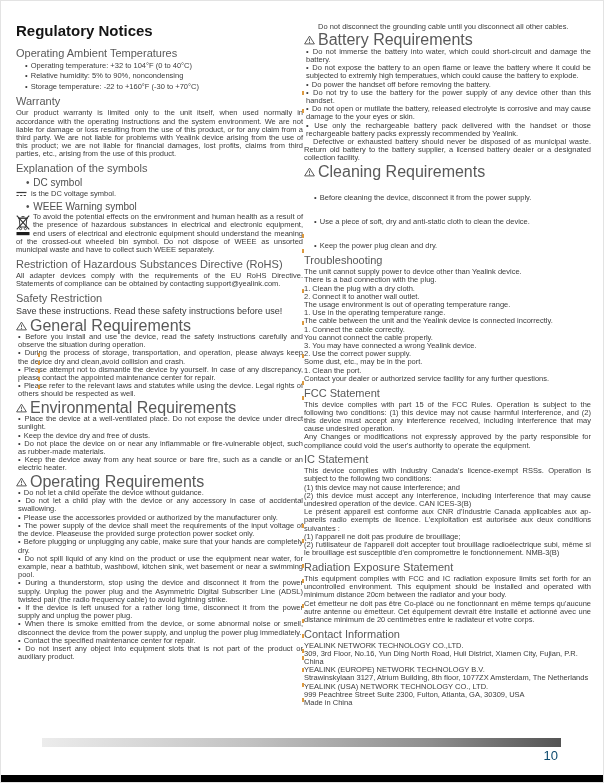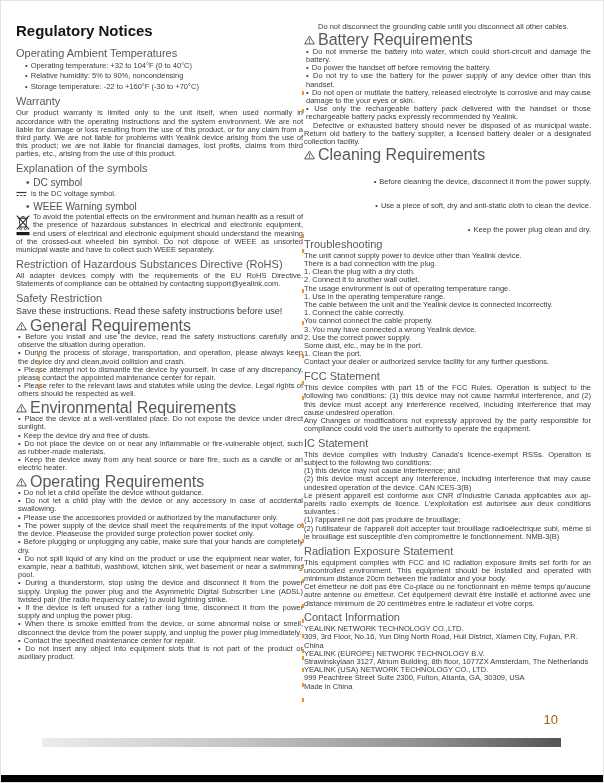--- a/index.html
+++ b/index.html
@@ -16,30 +16,30 @@
   .t-title{font-size:15px;font-weight:700;color:#141414;line-height:19px;margin-bottom:7px;text-align:left;}
   .t-h1{font-size:11px;color:#595959;line-height:12.5px;margin-top:3.5px;margin-bottom:1.5px;text-align:left;}
   .t-h2{font-size:16px;color:#595959;line-height:12.5px;margin-top:3px;margin-bottom:1px;text-align:left;display:flex;align-items:center;gap:3px;}
   .t-sb{line-height:10.3px;padding-left:9px;text-align:left;}
   .t-bl{font-size:10px;color:#4f4f4f;line-height:11px;padding-left:10px;margin-top:2.5px;margin-bottom:1px;text-align:left;}
   .t-dc{line-height:9.5px;text-align:left;}
   .t-dc svg{vertical-align:-1px;margin-right:2px;}
   .t-lead{font-size:9px;color:#383838;line-height:11px;margin:1.5px 0 2px;text-align:left;}
   .t-p,.t-b,.t-weee,.t-pf{text-align:justify;}
   .t-b{padding-left:2px;}
-  .t-bi{padding-left:10px;text-align:right;margin-top:16px;}
+  .t-bi{padding-left:10px;text-align:left;margin-top:16px;}
   .t-pf{text-indent:9px;}
   .t-c{padding-left:14px;text-align:left;}
   .t-l{text-align:left;}
   .t-weee svg{float:left;margin:1px 3px 0 0;}
   .marker{padding-right:1px;}
 
   .grad-bar{position:absolute;left:41px;right:42px;top:737px;height:9px;
     background:linear-gradient(90deg,#ececec 0%,#c2c2c2 40%,#8e8e8e 75%,#545454 100%);}
-  .page-num{position:absolute;top:711px;right:45px;font-size:13px;color:#a16207;}
+  .page-num{position:absolute;top:747px;right:45px;font-size:13px;color:#0c4a6e;}
   .bottom-bar{position:absolute;left:0;right:0;bottom:0;height:7px;background:#000;}
   .rev{position:absolute;width:2px;height:4px;background:#dd9a3f;}
 </style>
 </head>
 <body>
 
 <div class="page">
   <div class="col col-left">
       <div class="blk t-title">Regulatory Notices</div>
       <div class="blk t-h1">Operating Ambient Temperatures</div>
@@ -117,20 +117,21 @@
       <div class="blk t-c">Do not disconnect the grounding cable until you disconnect all other cables.</div>
       <div class="blk t-h2">
         <svg width="11" height="10" viewBox="0 0 18 16">
     <path d="M9 1.6 L17 14.4 H1 Z" fill="none" stroke="#4a4a4a" stroke-width="1.5" stroke-linejoin="round"></path>
     <line x1="9" y1="5.8" x2="9" y2="10.2" stroke="#4a4a4a" stroke-width="1.4"></line>
     <circle cx="9" cy="12.4" r="1" fill="#4a4a4a"></circle>
   </svg>
         <span>Battery Requirements</span>
       </div>
       <div class="blk t-b"><span class="marker">• </span>Do not immerse the battery into water, which could short-circuit and dam­age the battery.</div>
+      <div class="blk t-b"><span class="marker">• </span>Do not expose the battery to an open flame or leave the battery where it could be subjected to extremly high temperatues, which could cause the bat­tery to explode.</div>
       <div class="blk t-b"><span class="marker">• </span>Do power the handset off before removing the battery.</div>
       <div class="blk t-b"><span class="marker">• </span>Do not try to use the battery for the power supply of any device other than this handset.</div>
       <div class="blk t-b"><span class="marker">• </span>Do not open or mutilate the battery, released electrolyte is corrosive and may cause damage to the your eyes or skin.</div>
       <div class="blk t-b"><span class="marker">• </span>Use only the rechargeable battery pack delivered with the handset or those rechargeable battery packs expressly recommended by Yealink.</div>
       <div class="blk t-pf">Defective or exhausted battery should never be disposed of as municipal waste. Return old battery to the battery supplier, a licensed battery dealer or a designated collection facility.</div>
       <div class="blk t-h2">
         <svg width="11" height="10" viewBox="0 0 18 16">
     <path d="M9 1.6 L17 14.4 H1 Z" fill="none" stroke="#4a4a4a" stroke-width="1.5" stroke-linejoin="round"></path>
     <line x1="9" y1="5.8" x2="9" y2="10.2" stroke="#4a4a4a" stroke-width="1.4"></line>
     <circle cx="9" cy="12.4" r="1" fill="#4a4a4a"></circle>

